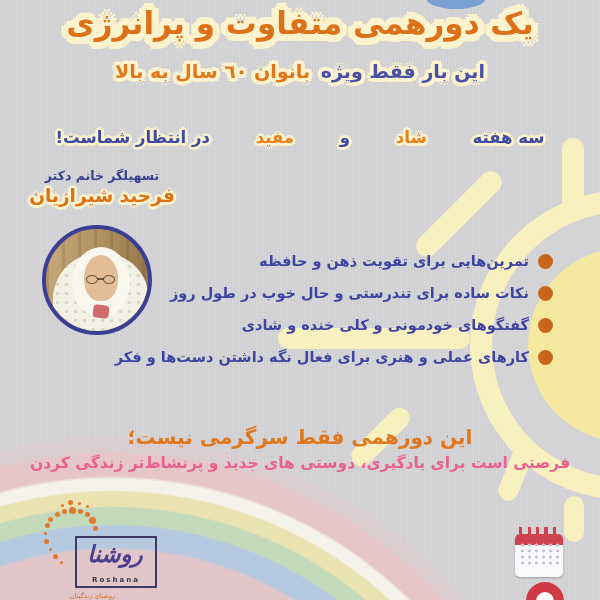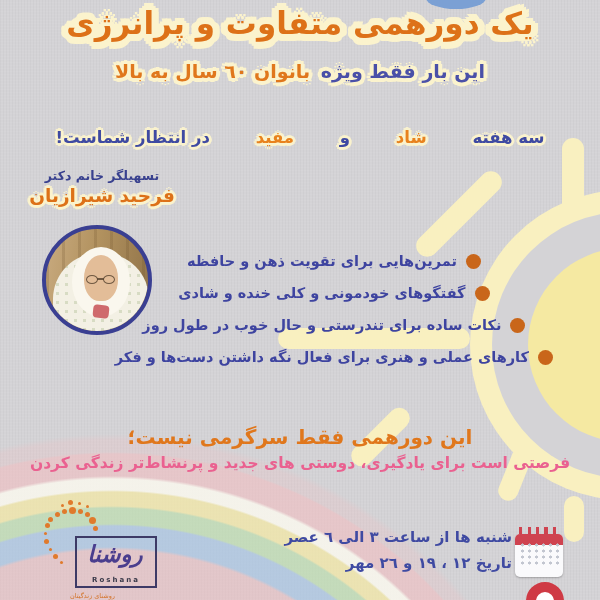--- a/index.html
+++ b/index.html
@@ -73,21 +73,21 @@
              font-size:16.5px; font-weight:bold; color:#3f4aa2; }
   .tagline span { margin:0 20px; }
   .tagline .org { color:#e8821e; }
 
   .facilitator { left:18px; top:168px; width:168px; text-align:center; }
   .fac-role { font-size:12.5px; font-weight:bold; color:#39418f; }
   .fac-name { font-size:18.5px; font-weight:bold; color:#dd7118; margin-top:2px; }
 
   .programs-heading { right:53px; top:208px; font-size:17px; font-weight:bold; color:#dd7119; }
 
-  .programs-list { right:47px; top:253px; display:flex; flex-direction:column; gap:16px;align-items:center; }
+  .programs-list { right:47px; top:253px; display:flex; flex-direction:column; gap:16px; }
   .item { display:flex; align-items:center; gap:9px; }
   .bullet { width:15px; height:15px; border-radius:50%; background:#c9661a; flex:none; }
   .item-text { font-size:14.5px; font-weight:bold; color:#3e44a0; white-space:nowrap; }
 
   .note1 { top:425px; left:0; right:0; text-align:center;
            font-size:20px; font-weight:bold; color:#e0771c; }
   .note2 { top:454px; left:0; right:0; text-align:center;
            font-size:15.5px; font-weight:bold; color:#ea6190; }
 
   .schedule { right:88px; top:524px; text-align:right; font-size:15px; font-weight:bold;
@@ -207,39 +207,35 @@
   </div>
 
 
   <div class="txt programs-list">
     <div class="item">
       <span class="bullet"></span>
       <span class="item-text">تمرین‌هایی برای تقویت ذهن و حافظه</span>
     </div>
     <div class="item">
       <span class="bullet"></span>
+      <span class="item-text">نکات ساده برای تندرستی و حال خوب در طول روز</span>
+    </div>
+    <div class="item">
+      <span class="bullet"></span>
       <span class="item-text">گفتگوهای خودمونی و کلی خنده و شادی</span>
-    </div>
-    <div class="item">
-      <span class="bullet"></span>
-      <span class="item-text">نکات ساده برای تندرستی و حال خوب در طول روز</span>
     </div>
     <div class="item">
       <span class="bullet"></span>
       <span class="item-text">کارهای عملی و هنری برای فعال نگه داشتن دست‌ها و فکر</span>
     </div>
   </div>
 
   <p class="txt note1">این دورهمی فقط سرگرمی نیست؛</p>
   <p class="txt note2">فرصتی است برای یادگیری، دوستی های جدید و پرنشاط‌تر زندگی کردن</p>
 
-  <div class="txt schedule">
-    <div>شنبه ها از ساعت ٣ الی ٦ عصر</div>
-    <div>تاریخ ١٢ ، ١٩ و ٢٦ مهر</div>
-  </div>
 
   <div class="calendar">
     <div class="cal-pins"></div>
     <div class="cal-body">
       <div class="cal-head"></div>
     </div>
     <div class="cal-grid"></div>
   </div>
 
   <div class="pin"></div>

